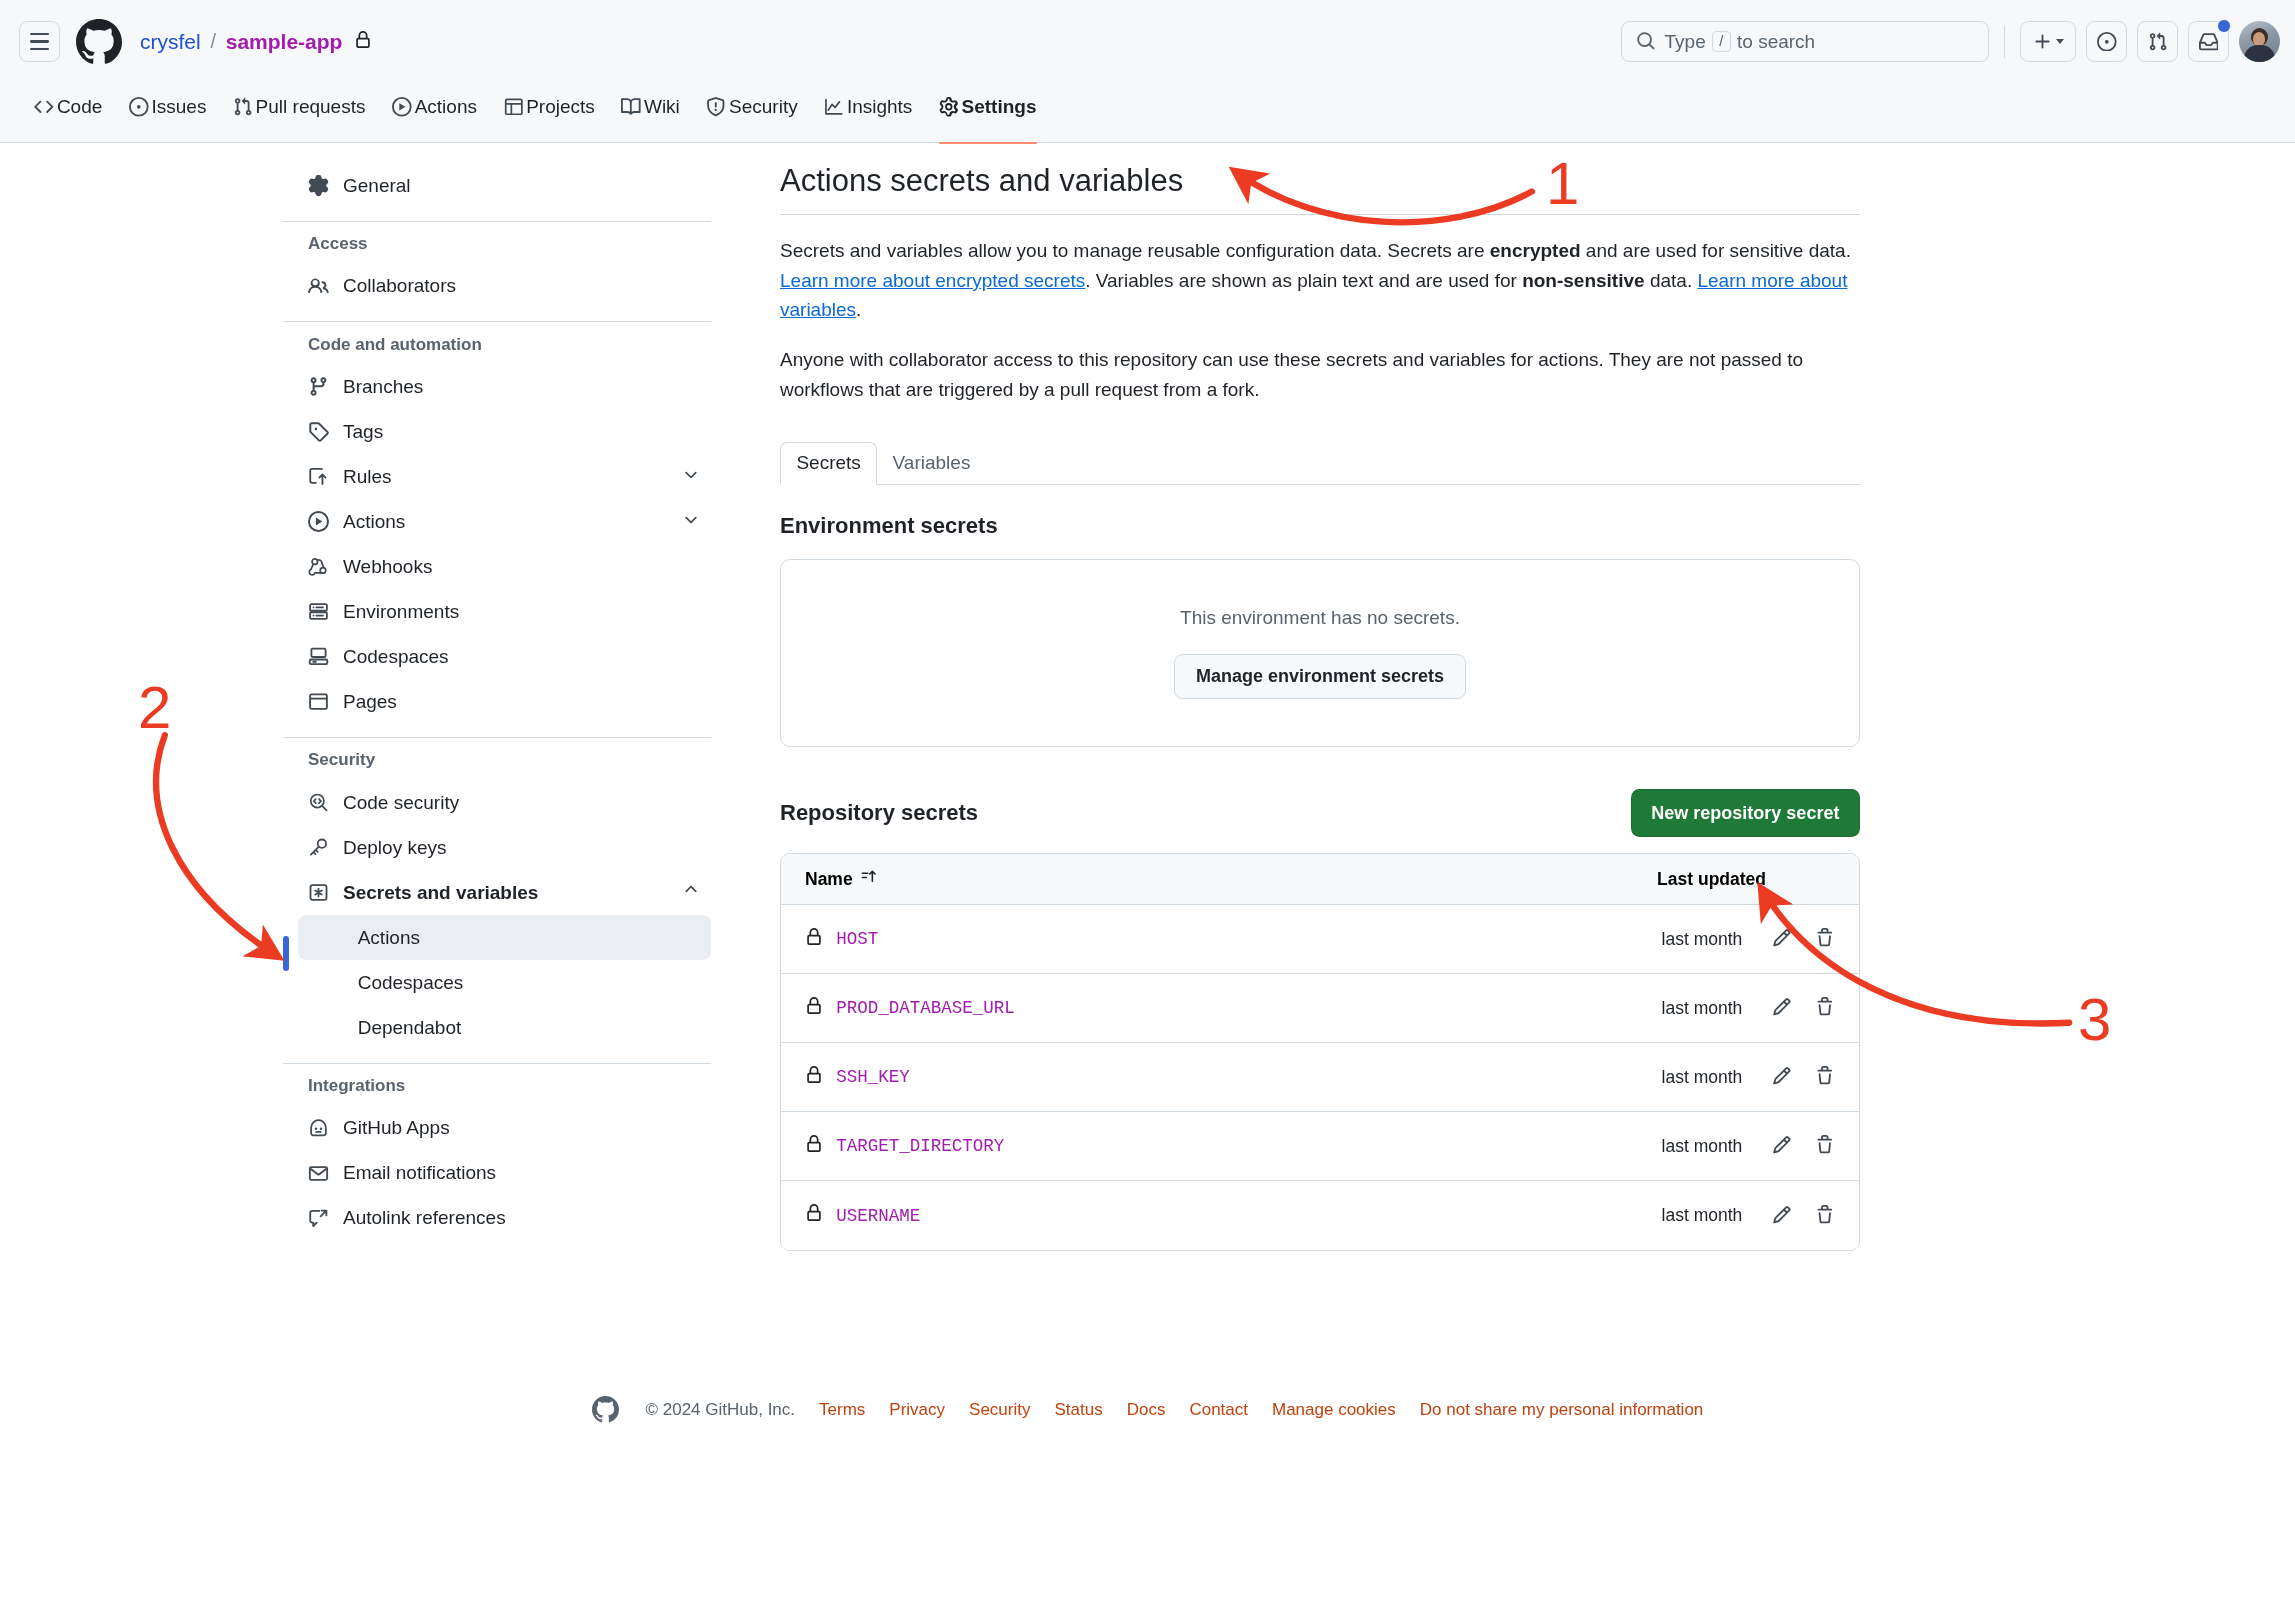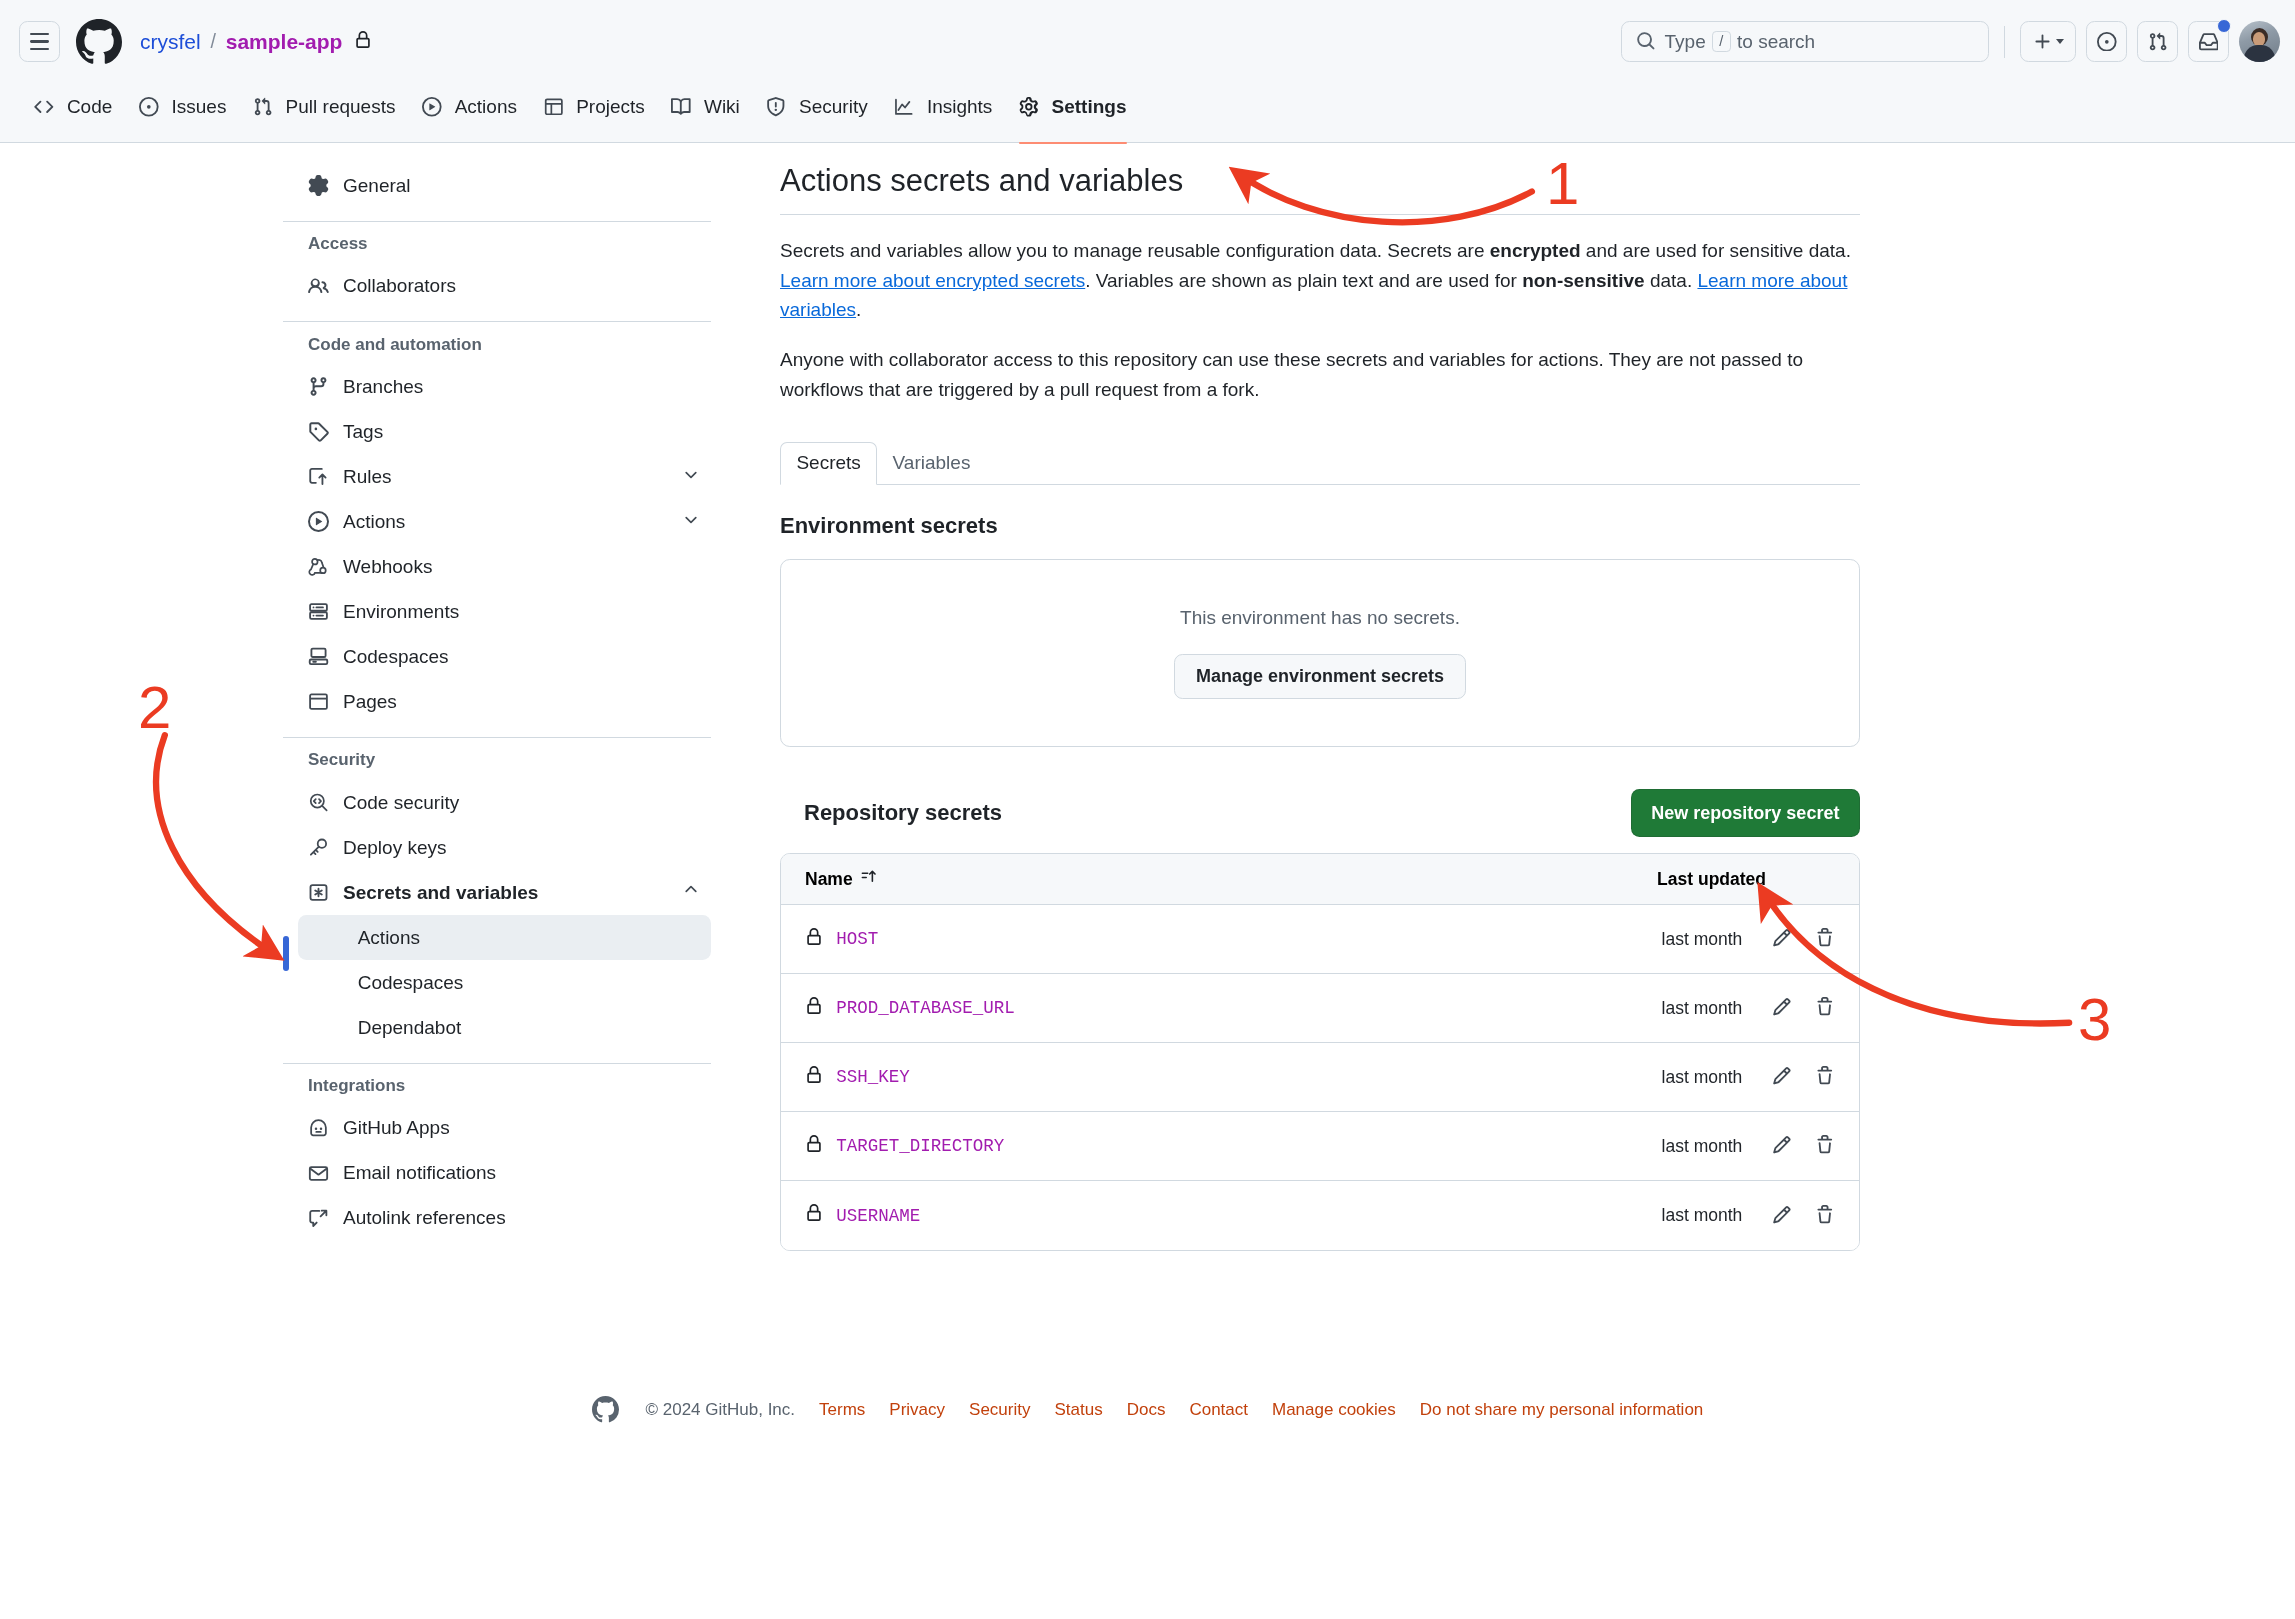--- a/index.html
+++ b/index.html
@@ -73,21 +73,21 @@
   .avatar .body { position:absolute; left:4.9px; bottom:-2.8px; width:31px; height:19.6px; border-radius:14px 14px 0 0; background:#2b3340; }
 
   
   .repo-nav {
     position: absolute; top: 83px; left: 0; width: 2295px; height: 60px;
     background: #f6f8fa;
     border-bottom: 0.7px solid #d1d9e0;
     display: flex; align-items: flex-start; padding-left: 21px;
   }
   .rn-item {
-    display:flex; align-items:center; gap:13px;
+    display:flex; align-items:center; gap:3px;
     padding: 0 13.3px; height: 48px; color:#1f2328; font-size:19px;
     position: relative; white-space: nowrap;
   }
   .rn-item.active { font-weight: bold; }
   .rn-item.active::after {
     content:""; position:absolute; left: 13.3px; right: 13.3px; bottom: -13.3px;
     height: 2.8px; background:#fd8c73; border-radius:4.2px;
   }
   .rn-ico { width:19.6px;height:19.6px;display:flex;align-items:center;justify-content:center; }
 
@@ -154,21 +154,21 @@
   }
   .empty-text { font-size: 19px; color:#59636e; }
   .btn-default {
     border:0.7px solid #d1d9e0; border-radius:8.4px; background:#f6f8fa;
     font-size:18px; color:#1f2328; padding: 11.2px 21px; font-weight: bold;
   }
 
   .repo-sec-head {
     display:flex; align-items:center; margin-top: 42px; height: 49px;
   }
-  .repo-sec-head .sec-title { margin-top: 0; margin-left: 24px; }
+  .repo-sec-head .sec-title { margin-top: 0; }
   .btn-primary {
     margin-left:auto; background:#1f7a37; color:#ffffff;
     font-size:18px; font-weight:bold; border-radius:8.4px;
     padding: 12.6px 19.6px; border: 0.7px solid rgba(31,35,40,.15);
   }
 
   .table {
     margin-top: 15.4px; border:0.7px solid #d1d9e0; border-radius:9.8px; overflow:hidden;
   }
   .thead {

